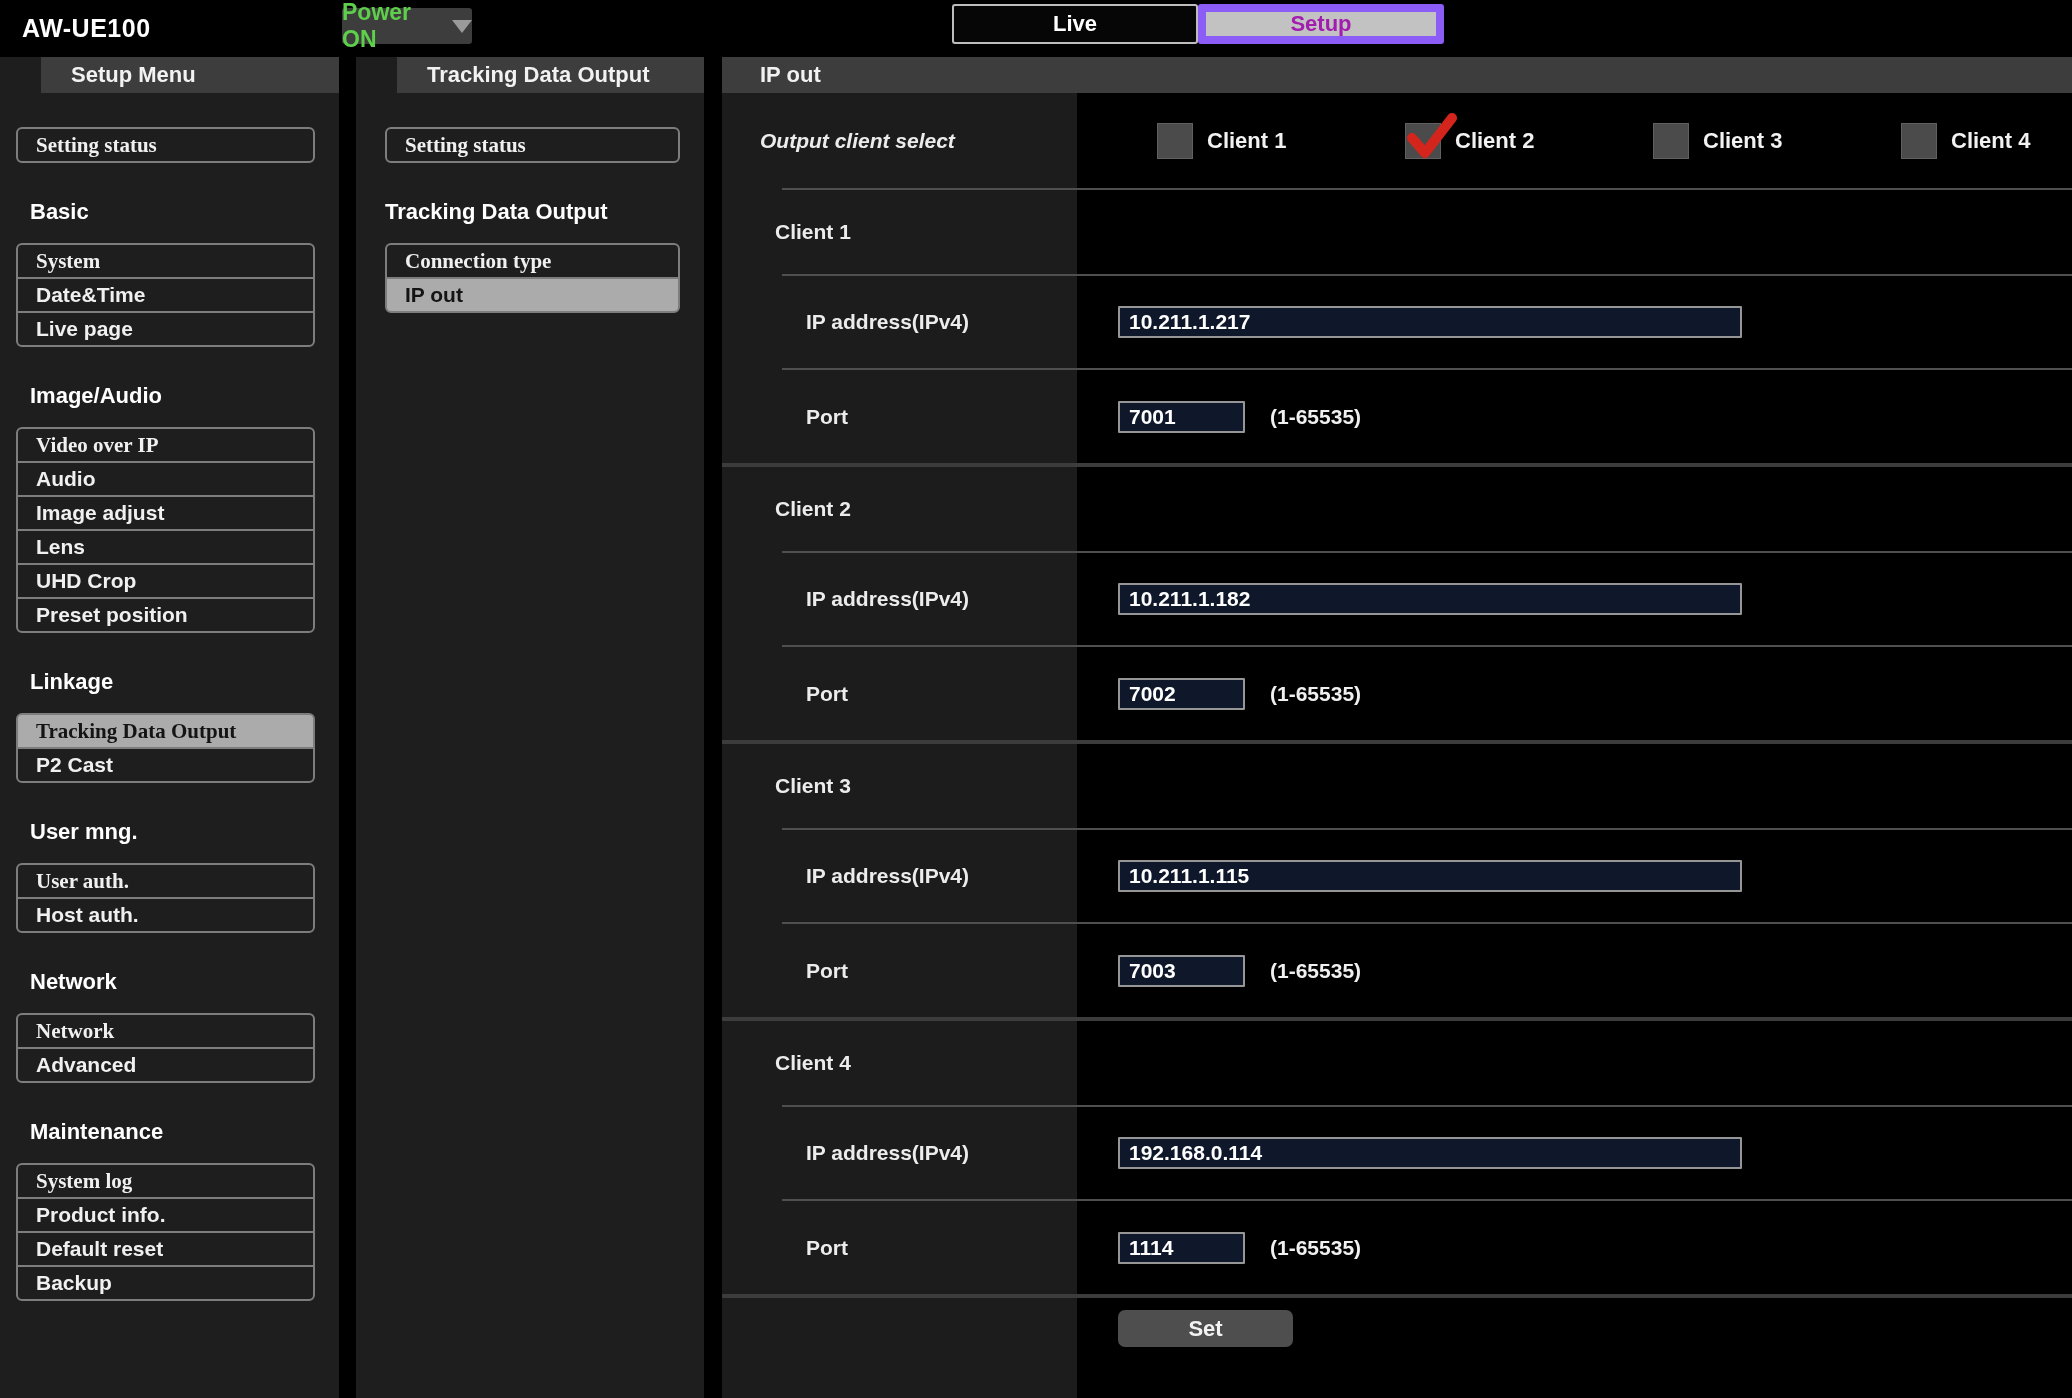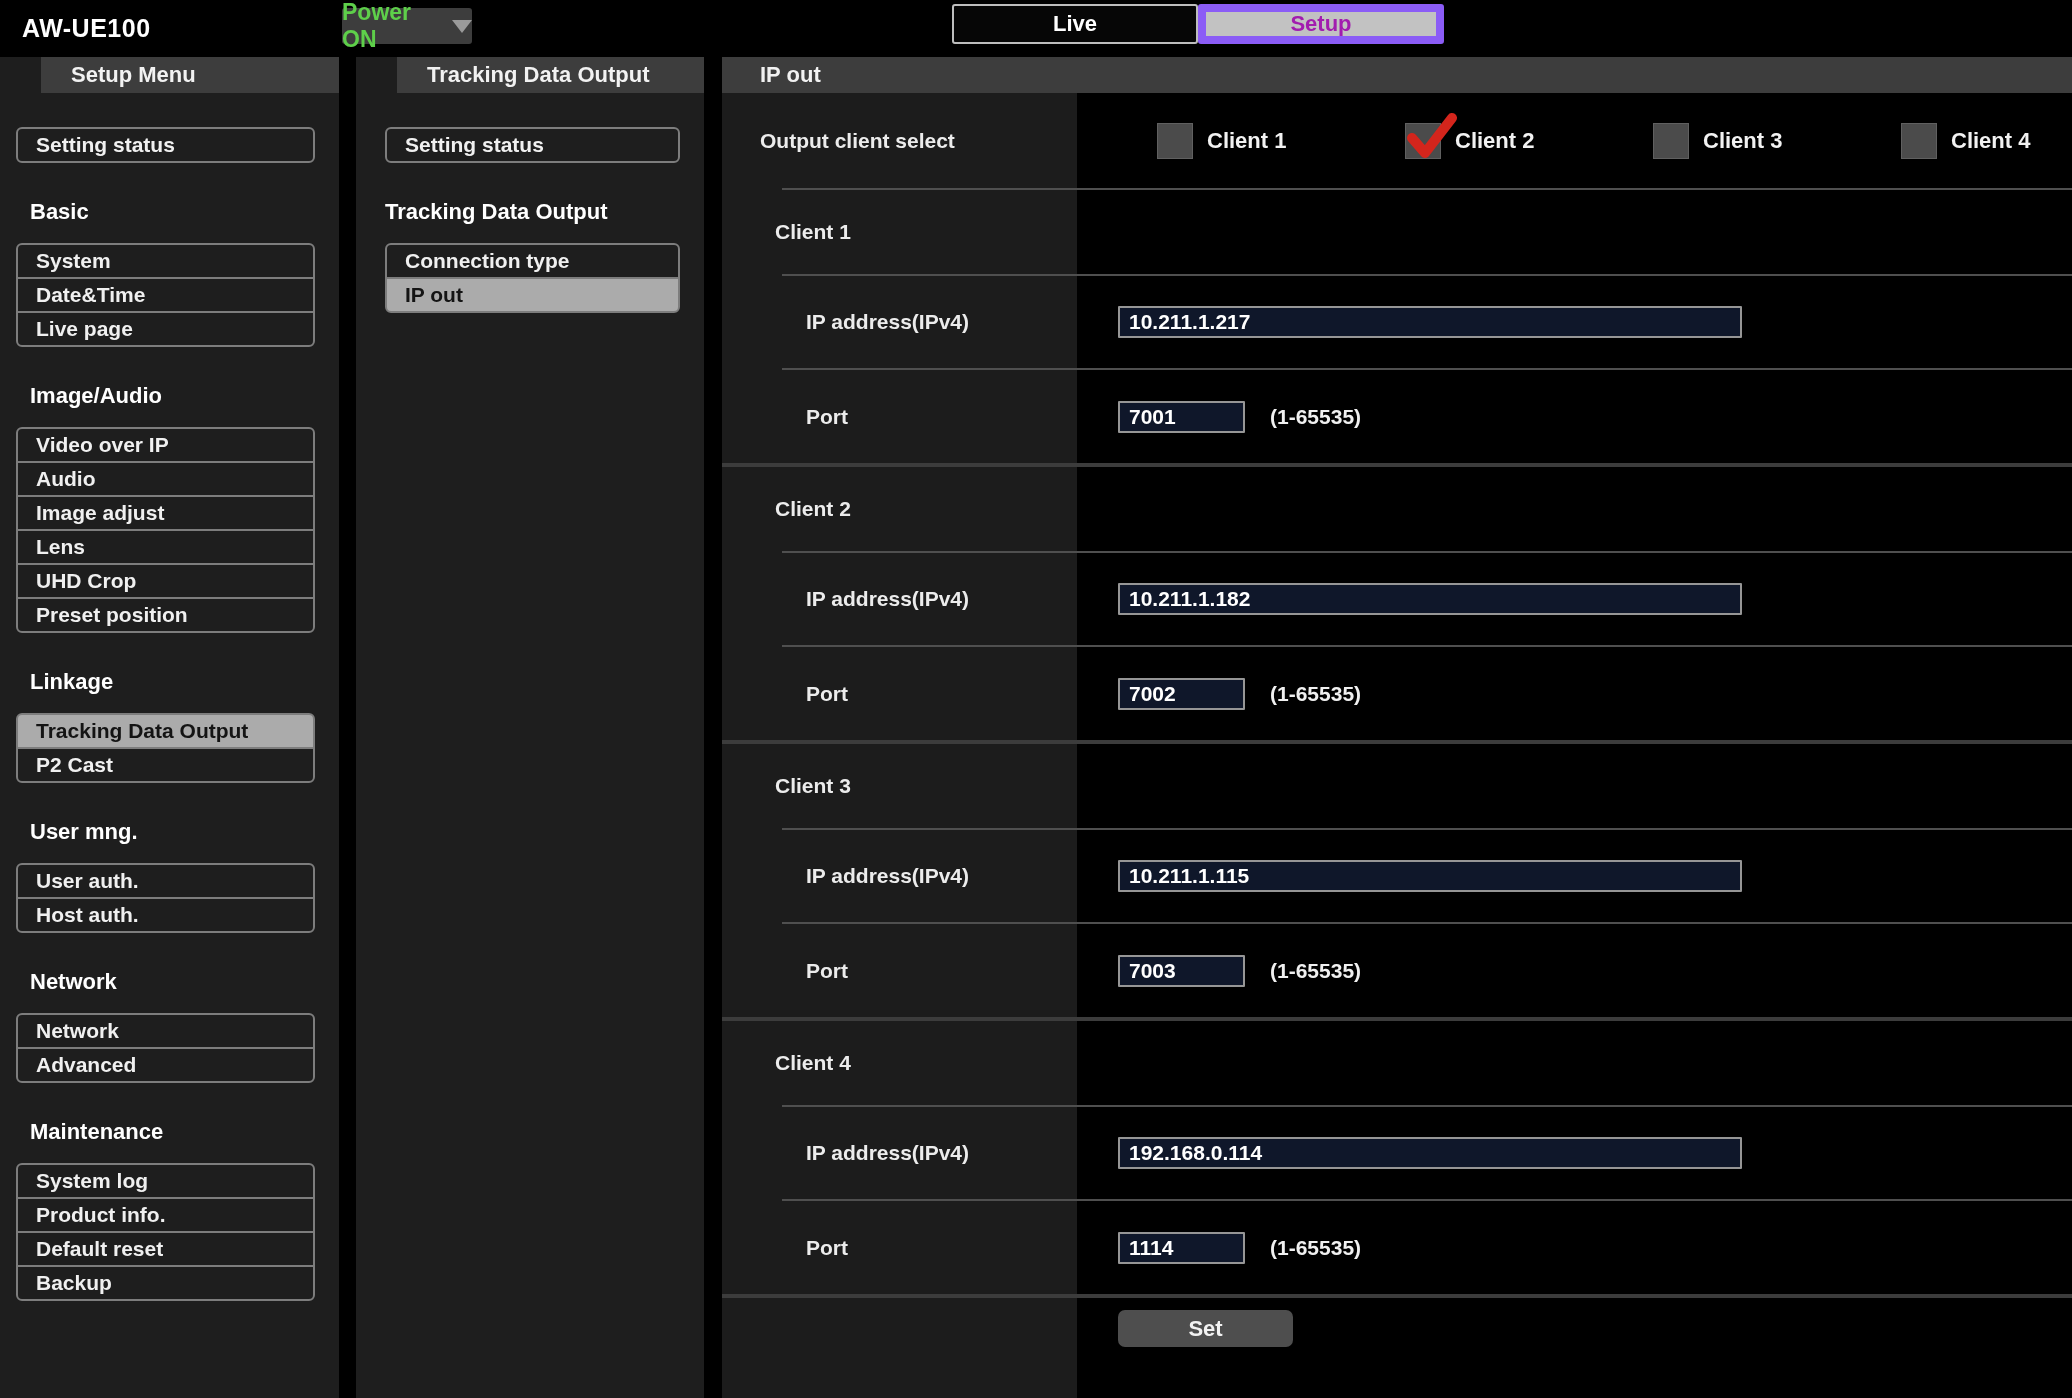--- a/index.html
+++ b/index.html
@@ -31,32 +31,32 @@
   .colheader.pad30 { padding-left:30px;margin-left:41px; }
   .colheader.pad38 { padding-left:38px; }
 
   
   .panel-body { padding:34px 24px 0 16px; }
   .btn { height:38px; border:2px solid #7d7d7d; border-radius:6px; background:#1e1e1e;
          color:#f0f0f0; font-size:21px; display:flex; align-items:center; padding-left:18px;
          cursor:pointer; }
   .btn-group { margin-top:18px; }
   .btn-group .btn { height:36px; border-radius:0; margin-top:-2px; }
-  .btn-group .btn:first-child { border-radius:6px 6px 0 0; margin-top:0; }
+  .btn-group .btn:first-child { border-radius:6px 6px 0 0; margin-top:0;font-family:Liberation Serif, serif; }
   .btn-group .btn:last-child { border-radius:0 0 6px 6px; }
   .btn-group .btn:only-child { border-radius:6px; }
   .btn.selected { background:#ababab; color:#141414; }
   .sec-heading { color:#fff; font-size:22px; margin-top:36px; padding-left:14px; }
 
   
   .mrow { display:flex; width:100%; }
   .mlabel { width:355px; flex:0 0 355px; background:#1c1c1c; display:flex; align-items:center;
             color:#ececec; font-size:21px; }
   .mcontent { flex:1; background:#000; display:flex; align-items:center; color:#ececec; font-size:21px; }
-  .pl38 { padding-left:38px; } .pl53 { padding-left:53px; } .pl84 { padding-left:84px; }
+  .pl38 { padding-left:38px;font-style:italic; } .pl53 { padding-left:53px; } .pl84 { padding-left:84px; }
   .row-cb { height:95px; }
   .row-gheader { height:84px; }
   .row-ip { height:92px; }
   .row-port { height:93px; }
   .row-set { flex:1; }
   .row-set .mcontent { align-items:flex-start; }
   .sep-thin { height:2px; position:relative;
               background:linear-gradient(to right, #1c1c1c 355px, #000 355px); }
   .sep-thin::after { content:''; position:absolute; left:60px; right:0; top:0; height:2px; background:#4f4f4f; }
   .sep-group { height:4px; background:#3c3c3c; }

